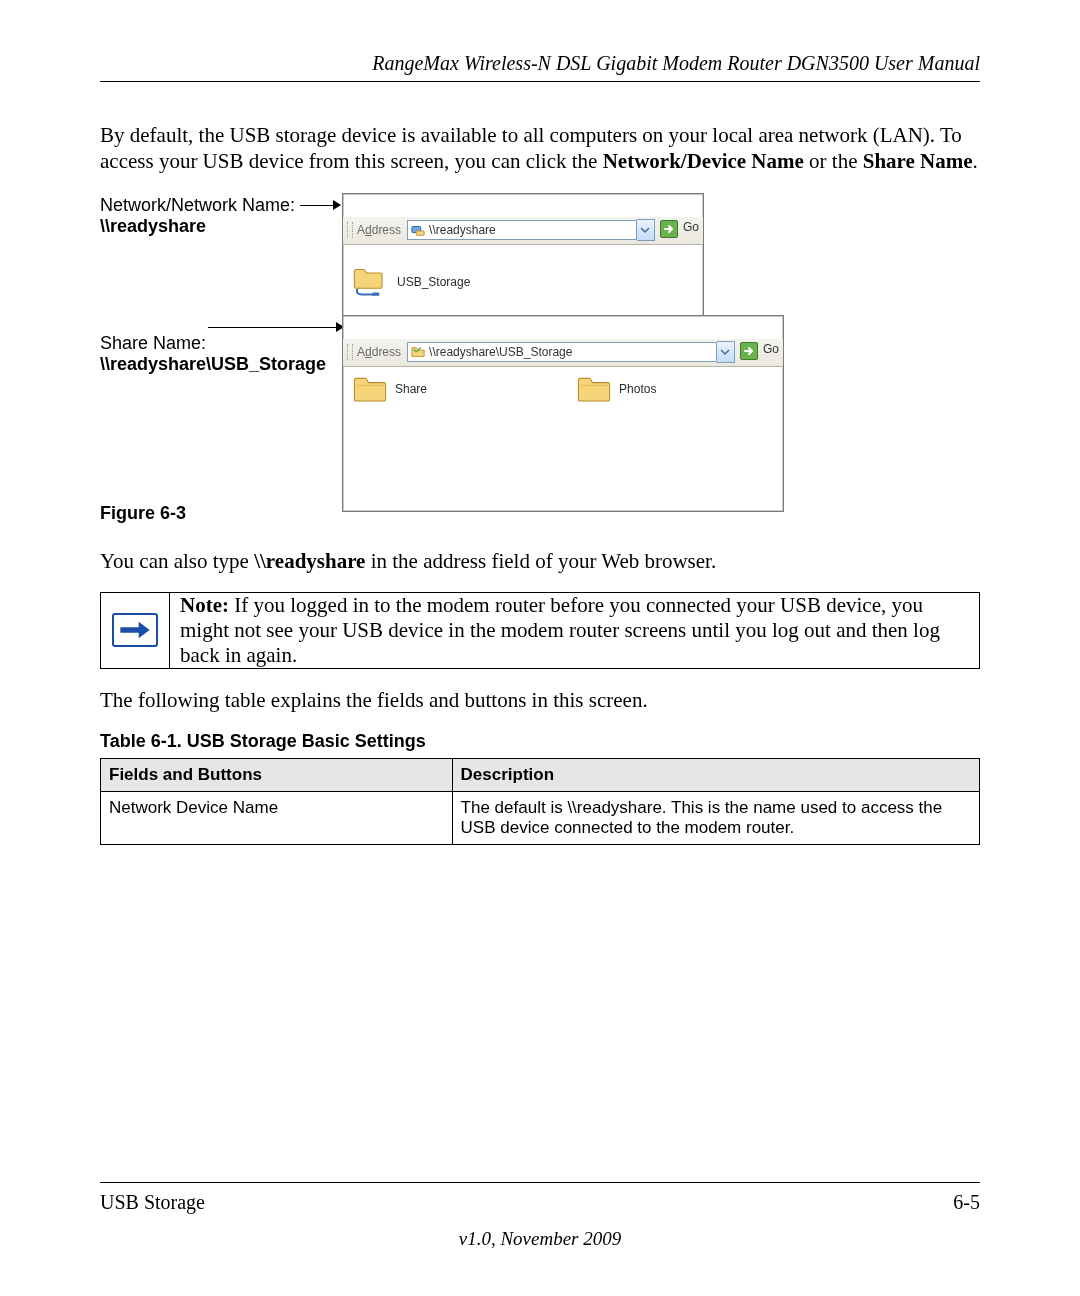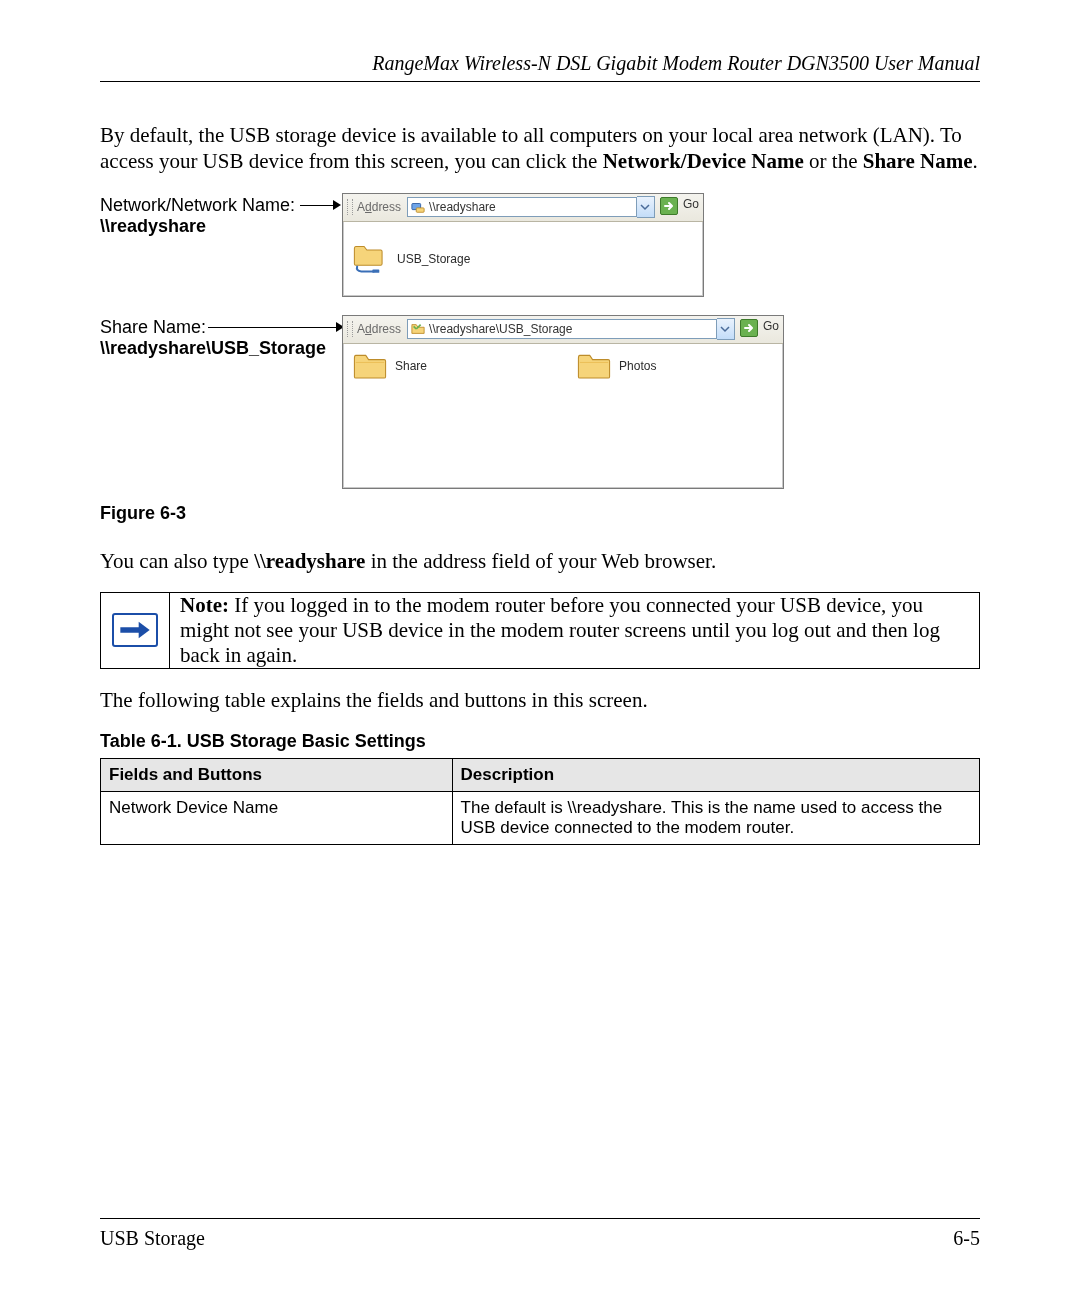--- a/index.html
+++ b/index.html
@@ -70,20 +70,21 @@
     font-size: 12px;
     color: #333;
   }
   .addr-bar {
     display: flex;
     align-items: center;
     background: linear-gradient(#f4f3ee,#eae8de);
     border-bottom: 1px solid #b9b5a3;
     height: 23px;
     padding: 2px 4px;
+    margin-top: 23px;
   }
   .addr-grip {
     width: 4px; height: 16px;
     border-left: 1px dotted #9c9c9c;
     border-right: 1px dotted #9c9c9c;
     margin-right: 4px;
   }
   .addr-label {
     color: #6a6a6a;
     margin-right: 6px;
@@ -283,21 +284,21 @@
       <div class="explorer-body" style="height:58px;">
         <div class="folder-item">
           <svg class="net-folder-svg">
               <use href="#sym-net-folder"></use>
             </svg>
           <span class="folder-name">USB_Storage</span>
         </div>
       </div>
     </div>
 
-    <div class="label-block" style="left:0; top:124px;">
+    <div class="label-block" style="left:0; top:140px;">
       <span>Share Name:</span><br>
       <span class="bold">\\readyshare\USB_Storage</span>
     </div>
     <div class="callout-line" style="left:108px; top:134px; width:130px;"></div>
     <div class="callout-arrow" style="left:236px; top:129px;"></div>
 
     <div class="explorer" style="left:242px; top:122px; width:440px;">
       <div class="addr-bar">
         <div class="addr-grip"></div>
         <span class="addr-label"><span>A</span><span class="u">d</span><span>dress</span></span>
@@ -381,14 +382,15 @@
       </tr>
     </tbody>
   </table>
 
   <div class="footer">
     <hr class="footer-rule">
     <div class="footer-row">
       <span>USB Storage</span>
       <span>6-5</span>
     </div>
+    <div class="footer-version">v1.0, November 2009</div>
   </div>
 </div>
 
 </body></html>

